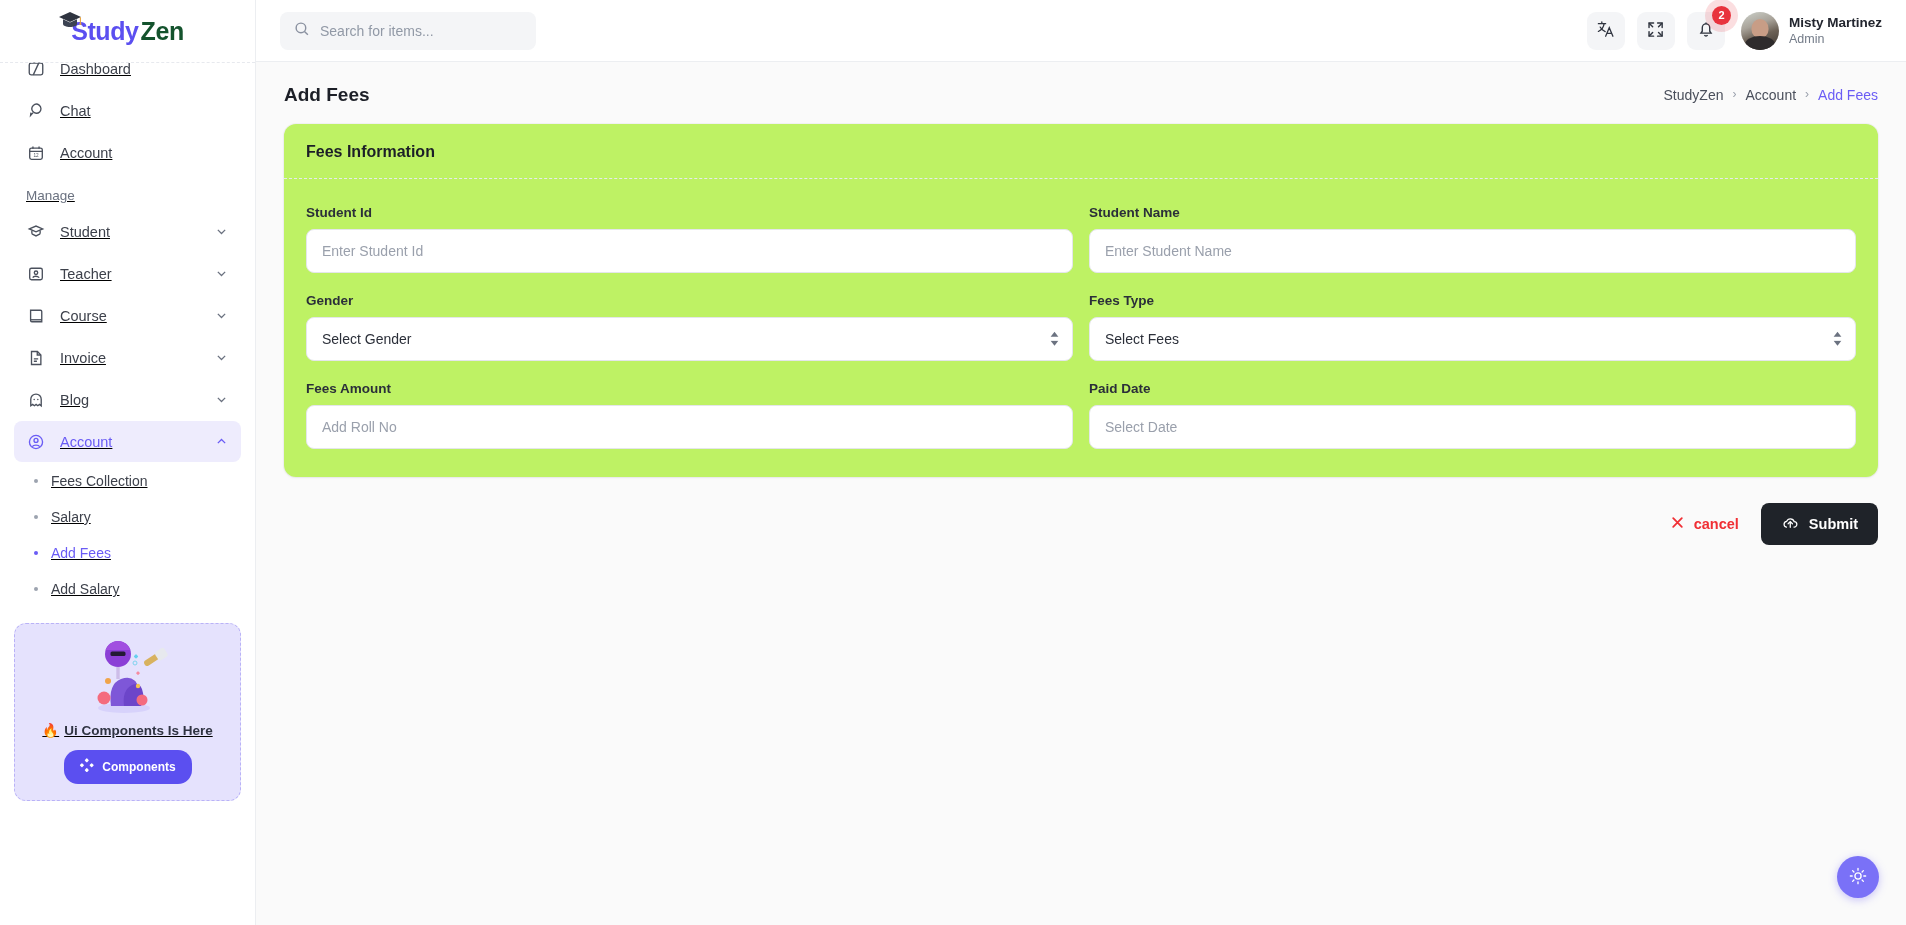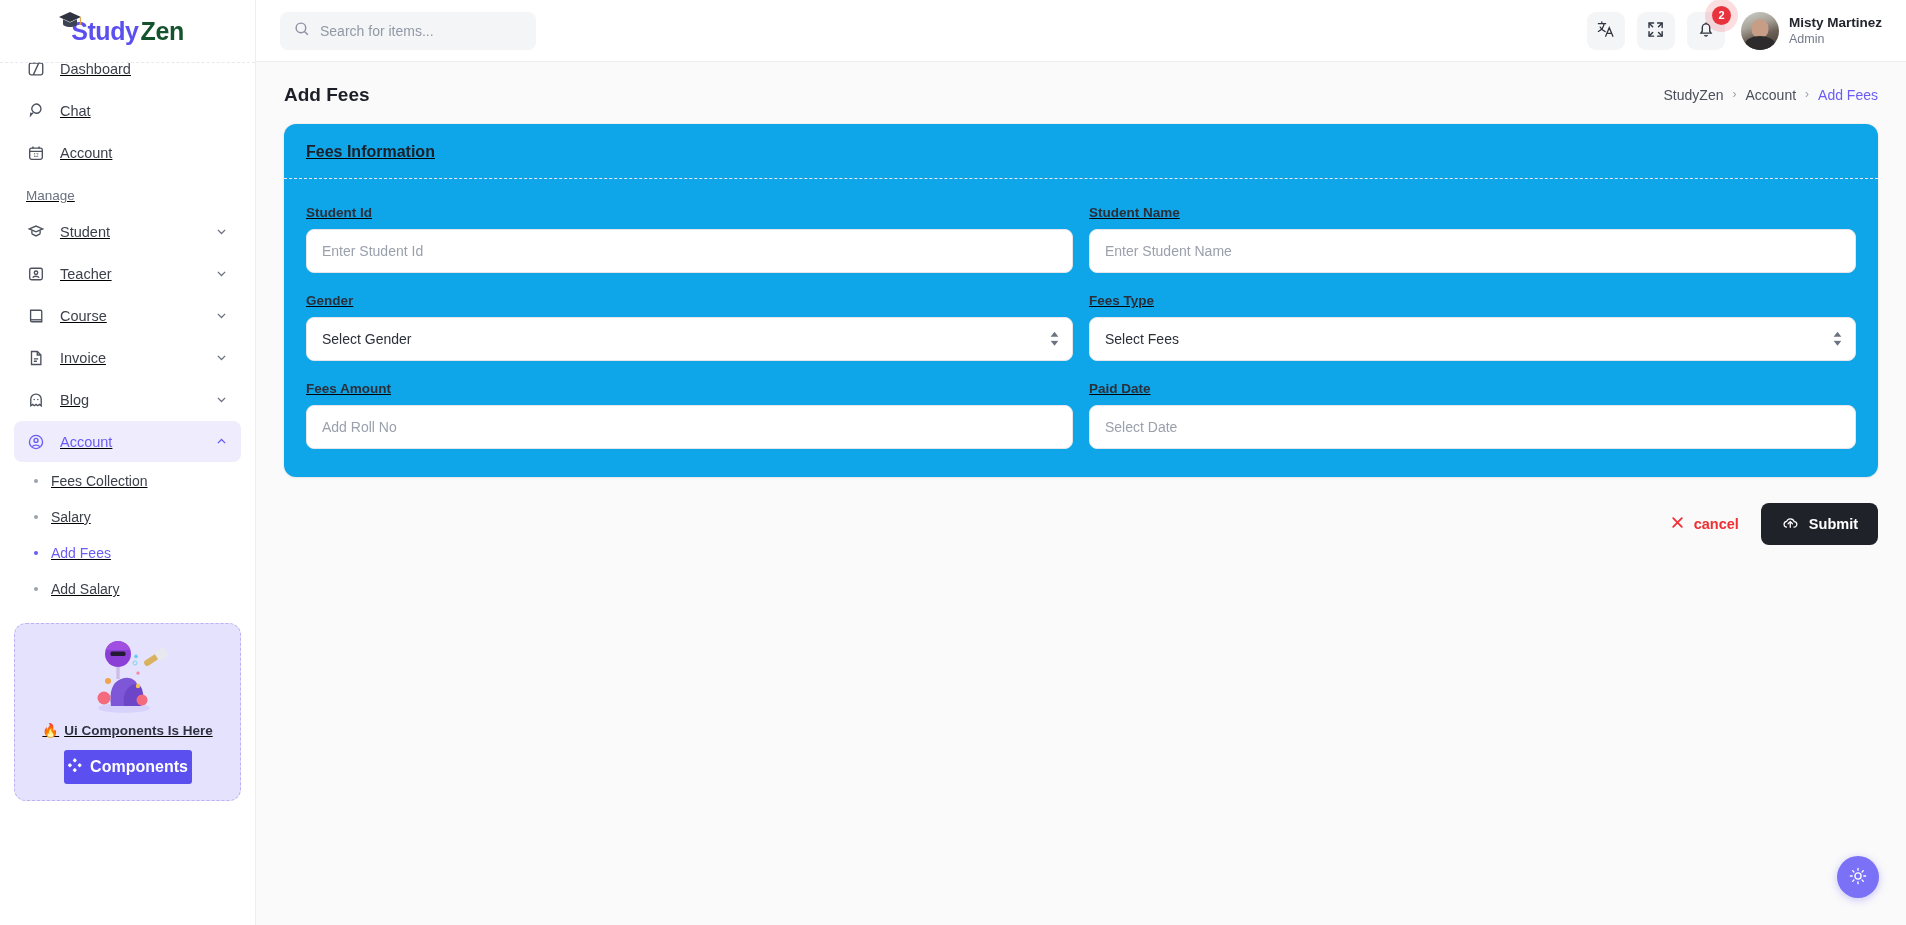--- a/index.html
+++ b/index.html
@@ -81,22 +81,22 @@
     text-align: center;
   }
   .promo-art { height: 78px; display: flex; align-items: flex-end; justify-content: center; margin-bottom: 6px; }
   .promo-text {
     font-size: 13.5px; font-weight: 700; color: #2f3342;
     display: flex; align-items: center; justify-content: center; gap: 5px;
     margin-bottom: 12px; white-space: nowrap;
   }
   .promo-btn {
     background: #5b4ff0; color: #fff; border: none;
-    height: 34px; border-radius: 3px; width: 128px;
-    font-size: 16px; font-weight: 600; cursor: pointer;
+    height: 34px; border-radius: 14px; width: 128px;
+    font-size: 12px; font-weight: 600; cursor: pointer;
     display: inline-flex; align-items: center; justify-content: center; gap: 8px;
     font-family: "Liberation Sans", sans-serif;
   }
 
   
   .main { flex: 1; display: flex; flex-direction: column; min-width: 0; background: #fafafa; }
 
   .topbar {
     height: 62px; background: #ffffff;
     border-bottom: 1px solid #eceef1;
@@ -159,24 +159,23 @@
     padding: 22px 28px 18px 28px;
   }
   .page-title { font-size: 19px; font-weight: 700; color: #1c1f27; }
   .crumbs { margin-left: auto; display: flex; align-items: flex-start; gap: 9px; font-size: 14px; color: #4a4f5b; }
   .crumbs .sep { color: #9aa0ac; font-size: 12px; }
   .crumbs .cur { color: #6a5cf5; }
 
   
   .card {
     margin: 0 28px;
-    background: #0ea5e9;
+    background: #bef264;
     border-radius: 12px;
     box-shadow: 0 1px 3px rgba(16,24,40,0.05), 0 0 0 1px rgba(16,24,40,0.035);
-    text-decoration: underline;
   }
   .card-head { padding: 19px 22px 17px 22px; border-bottom: 1px dashed #e7e9ee; }
   .card-title { font-size: 16px; font-weight: 600; color: #1c1f27; }
   .card-body { padding: 26px 22px 28px 22px; }
 
   .grid { display: grid; grid-template-columns: 1fr 1fr; column-gap: 16px; row-gap: 20px; }
   .field label {
     display: block; font-size: 13.5px; font-weight: 600;
     color: #2b2f39; margin-bottom: 9px;
   }

